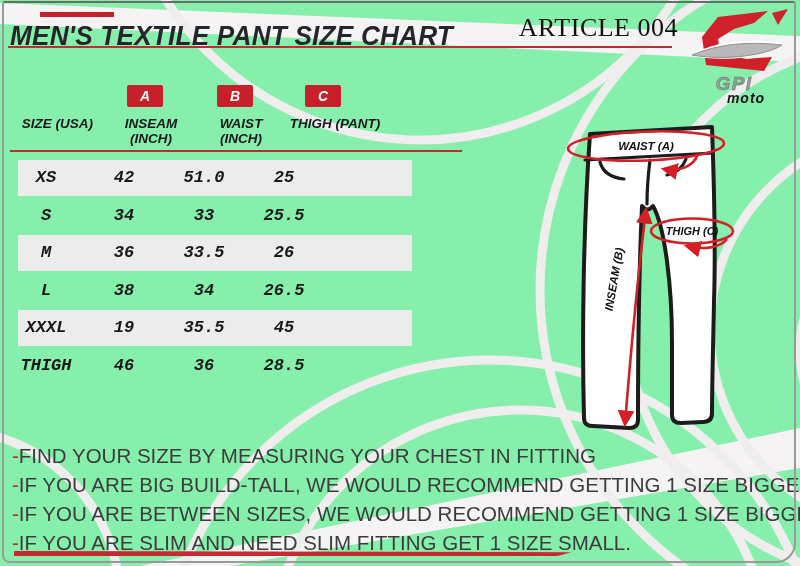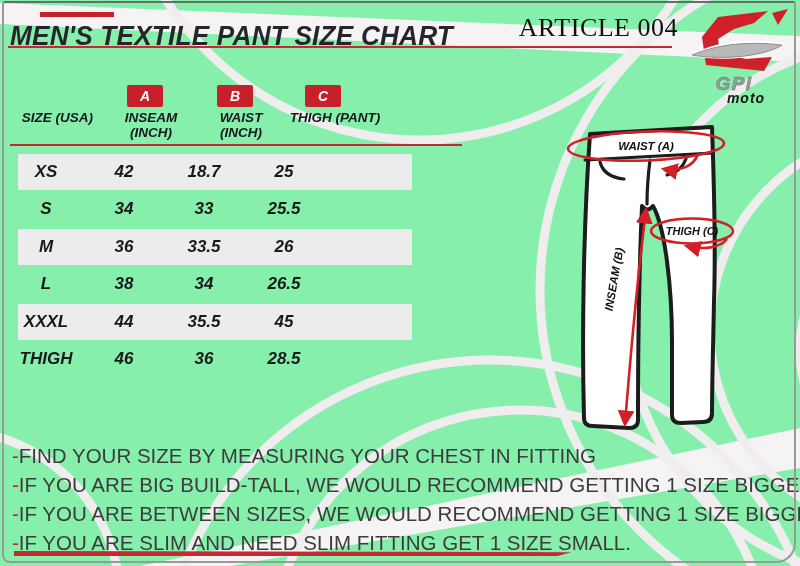--- a/index.html
+++ b/index.html
@@ -24,33 +24,33 @@
               font-family:"Liberation Serif",serif;font-size:26px;color:#101010;letter-spacing:.5px;}
   .logo{position:absolute;left:684px;top:3px;z-index:2;}
 
   
   .size-table{position:absolute;left:10px;top:85px;width:456px;z-index:2;color:#17171c;}
   .badges{position:relative;height:23px;}
   .badge{position:absolute;top:0;width:36px;height:22px;background:#c8202a;color:#fff;
          display:flex;align-items:center;justify-content:center;
          font-style:italic;font-weight:700;font-size:14px;border-radius:2px;}
   .badge.a{left:117px}.badge.b{left:207px}.badge.c{left:295px}
-  .cols{display:flex;margin-top:2px;font-style:italic;font-weight:700;font-size:13.5px;}
+  .cols{display:flex;margin-top:8px;font-style:italic;font-weight:700;font-size:13.5px;}
   .cols .col{text-align:center;}
   .cols .col:nth-child(1){width:95px}
   .cols .col:nth-child(2){width:92px}
   .cols .col:nth-child(3){width:88px}
   .cols .col:nth-child(4){width:100px}
   .rule{margin-top:4px;width:452px;height:2px;background:#c32a31;}
   .rows{margin-top:7px;}
   .row{position:relative;z-index:0;height:37.5px;display:flex;align-items:center;
        font-style:italic;font-weight:700;font-size:17px;color:#191919;}
   .row:nth-child(odd)::before{content:"";position:absolute;left:8px;top:1px;width:394px;
        height:calc(100% - 2px);background:#ececec;z-index:-1;}
-  .row .cell{text-align:center;}
+  .row .cell{text-align:center;font-family:Liberation Mono, monospace;}
   .row .cell:nth-child(1){width:72px}
   .row .cell:nth-child(2){width:84px}
   .row .cell:nth-child(3){width:76px}
   .row .cell:nth-child(4){width:84px}
 
   
   .pants{position:absolute;left:548px;top:112px;z-index:2;}
   .diag-label{font-style:italic;font-weight:700;fill:#111;}
 
   
@@ -106,21 +106,21 @@
       <span class="col">SIZE (USA)</span>
       <span class="col">INSEAM (INCH)</span>
       <span class="col">WAIST (INCH)</span>
       <span class="col">THIGH (PANT)</span>
     </div>
     <div class="rule"></div>
     <div class="rows">
       <div class="row">
         <span class="cell">XS</span>
         <span class="cell">42</span>
-        <span class="cell">18.7</span>
+        <span class="cell">51.0</span>
         <span class="cell">25</span>
       </div>
       <div class="row">
         <span class="cell">S</span>
         <span class="cell">34</span>
         <span class="cell">33</span>
         <span class="cell">25.5</span>
       </div>
       <div class="row">
         <span class="cell">M</span>
@@ -129,21 +129,21 @@
         <span class="cell">26</span>
       </div>
       <div class="row">
         <span class="cell">L</span>
         <span class="cell">38</span>
         <span class="cell">34</span>
         <span class="cell">26.5</span>
       </div>
       <div class="row">
         <span class="cell">XXXL</span>
-        <span class="cell">44</span>
+        <span class="cell">19</span>
         <span class="cell">35.5</span>
         <span class="cell">45</span>
       </div>
       <div class="row">
         <span class="cell">THIGH</span>
         <span class="cell">46</span>
         <span class="cell">36</span>
         <span class="cell">28.5</span>
       </div>
     </div>

